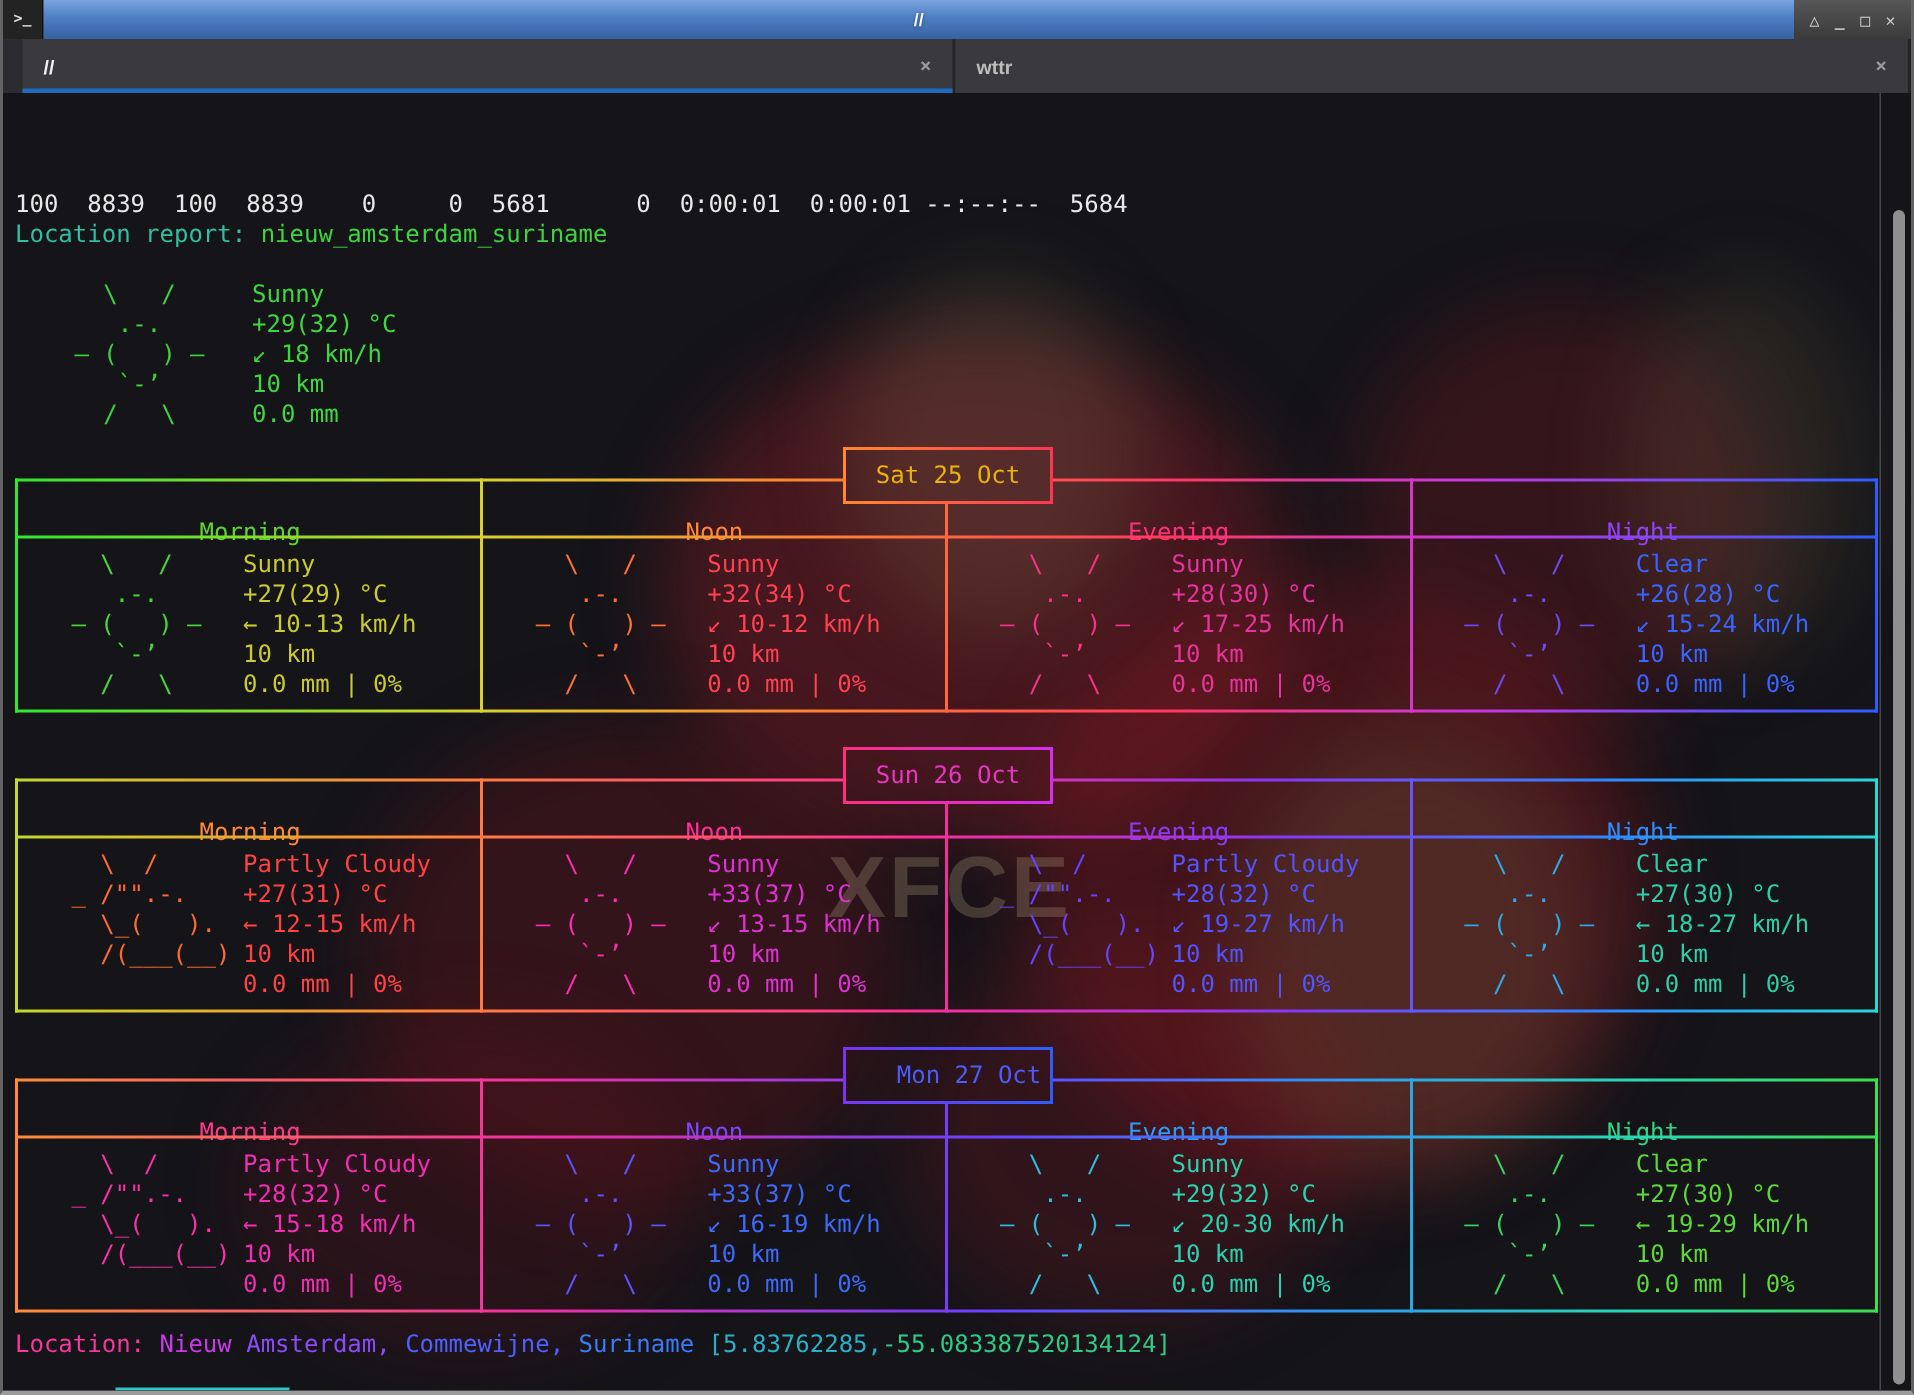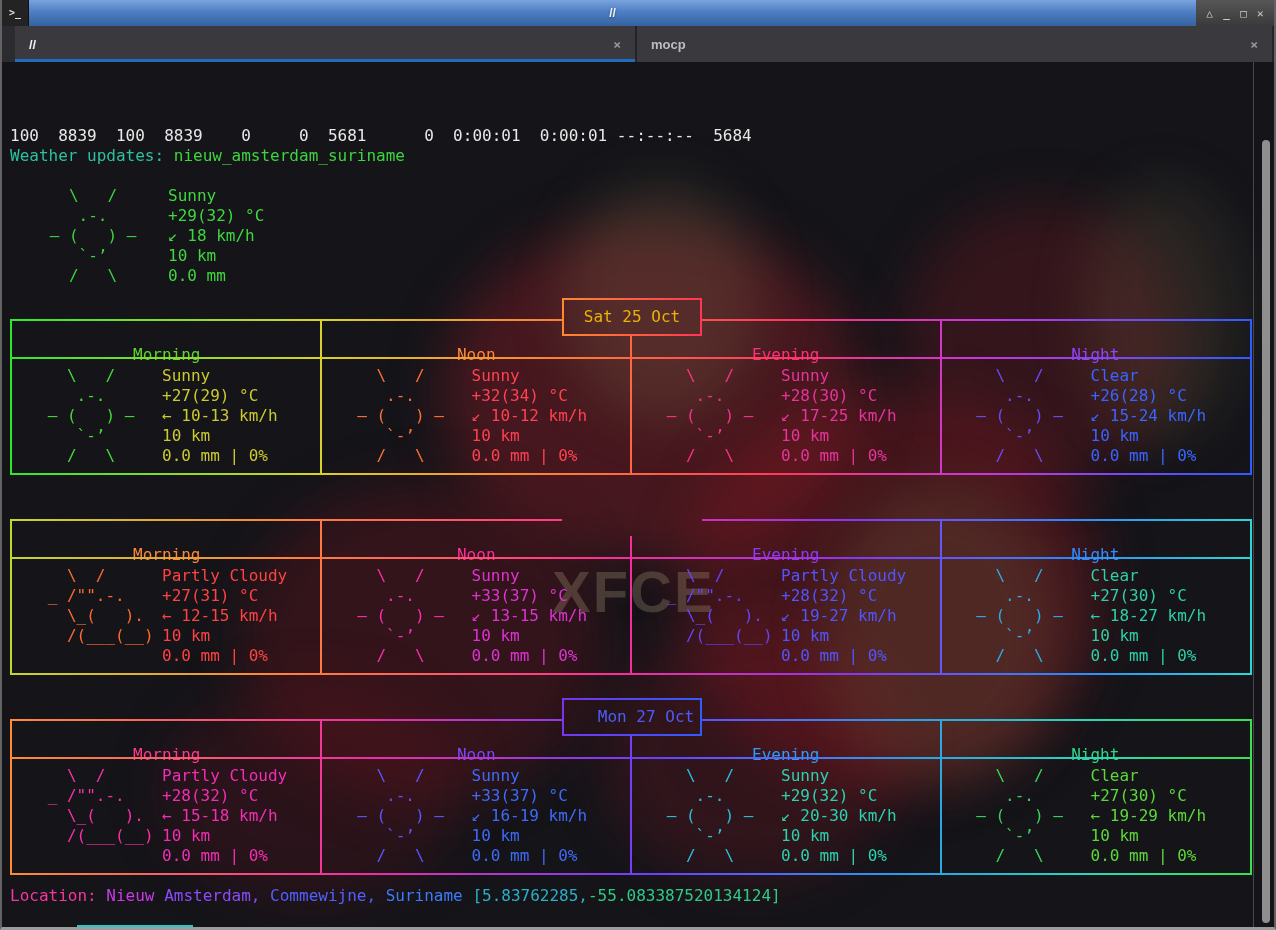--- a/index.html
+++ b/index.html
@@ -81,42 +81,42 @@
     </div>
   </div>
 
   <div class="tabbar">
     <div class="tab active">
       <span class="tab-label">//</span>
       <span class="tab-close">×</span>
       <div class="tab-underline"></div>
     </div>
     <div class="tab inactive">
-      <span class="tab-label">mocp</span>
+      <span class="tab-label">wttr</span>
       <span class="tab-close">×</span>
     </div>
   </div>
 
   <div class="terminal">
 
     <div>
       <div class="blob" style="left:440px;top:160px;width:420px;height:340px;background:rgba(140,28,38,0.42);"></div>
       <div class="blob" style="left:680px;top:330px;width:420px;height:400px;background:rgba(125,22,32,0.45);"></div>
       <div class="blob" style="left:240px;top:420px;width:360px;height:320px;background:rgba(110,20,30,0.35);"></div>
       <div class="blob" style="left:900px;top:140px;width:280px;height:280px;background:rgba(120,24,34,0.32);"></div>
       <div class="blob" style="left:160px;top:620px;width:300px;height:220px;background:rgba(100,18,28,0.28);"></div>
       <div class="blob" style="left:600px;top:560px;width:300px;height:260px;background:rgba(115,22,32,0.30);"></div>
       <div class="blob" style="left:560px;top:120px;width:200px;height:240px;background:rgba(145,130,85,0.20);"></div>
       <div class="blob" style="left:820px;top:420px;width:240px;height:300px;background:rgba(140,126,80,0.18);"></div>
       <div class="blob" style="left:1080px;top:120px;width:160px;height:260px;background:rgba(140,126,80,0.16);"></div>
       <div class="watermark">XFCE</div>
     </div>
 
     <div class="tline" style="top:64px;color:#e8e8e8;">100  8839  100  8839    0     0  5681      0  0:00:01  0:00:01 --:--:--  5684</div>
-    <div class="tline" style="top:84px;"><span style="color: rgb(46, 192, 160);">Weather updates:</span><span> </span><span style="color: rgb(62, 212, 62);">nieuw_amsterdam_suriname</span></div>
+    <div class="tline" style="top:84px;"><span style="color: rgb(46, 192, 160);">Location report:</span><span> </span><span style="color: rgb(62, 212, 62);">nieuw_amsterdam_suriname</span></div>
 
     <div class="current">
       <pre class="art" style="color: rgb(60, 210, 60);">   \   /
     .-.
  — (   ) —
     `-’
    /   \</pre>
       <pre class="info" style="color: rgb(62, 216, 62);">Sunny
 +29(32) °C
 ↙ 18 km/h
@@ -253,20 +253,21 @@
     `-’
    /   \</pre>
           <pre style="color: rgb(44, 208, 168);">Clear
 +27(30) °C
 ← 18-27 km/h
 10 km
 0.0 mm | 0%</pre>
         </div>
       </div>
     </div>
+    <div class="datebox" style="top: 436px; color: rgb(234, 52, 200); border-image-source: linear-gradient(90deg, rgb(255, 46, 128), rgb(210, 46, 240));">Sun 26 Oct</div>
 
     <div class="wtable" style="top: 657px; --grad: linear-gradient(90deg,#ff8c34 0%,#f02ea4 28%,#6a40ff 52%,#2a9cf0 72%,#2ad8b4 87%,#3ae04e 100%);">
       <div class="bseg bt-l"></div>
         <div class="bseg bt-r"></div>
         <div class="bseg b-hdr"></div>
       <div class="bseg b-bot"></div>
         <div class="bseg b-left"></div>
         <div class="bseg b-right"></div>
       <div class="bseg b-d1"></div>
         <div class="bseg b-d2"></div>

